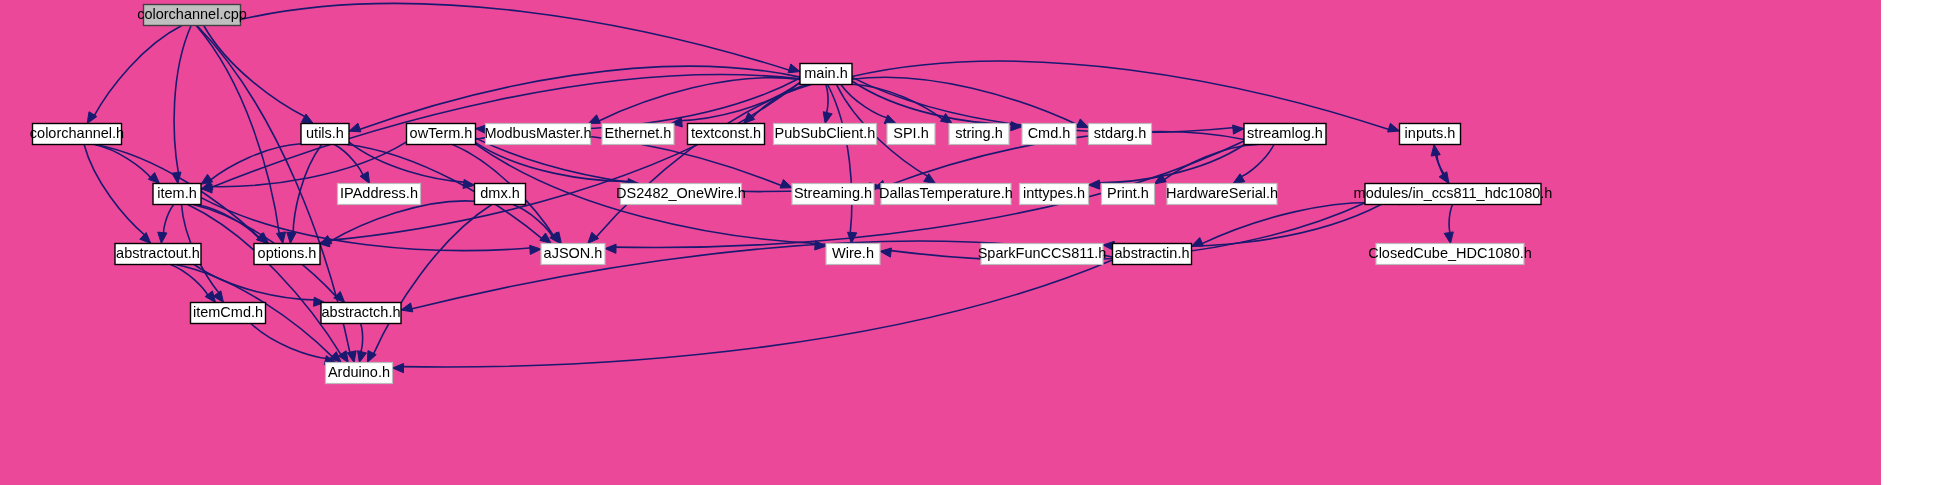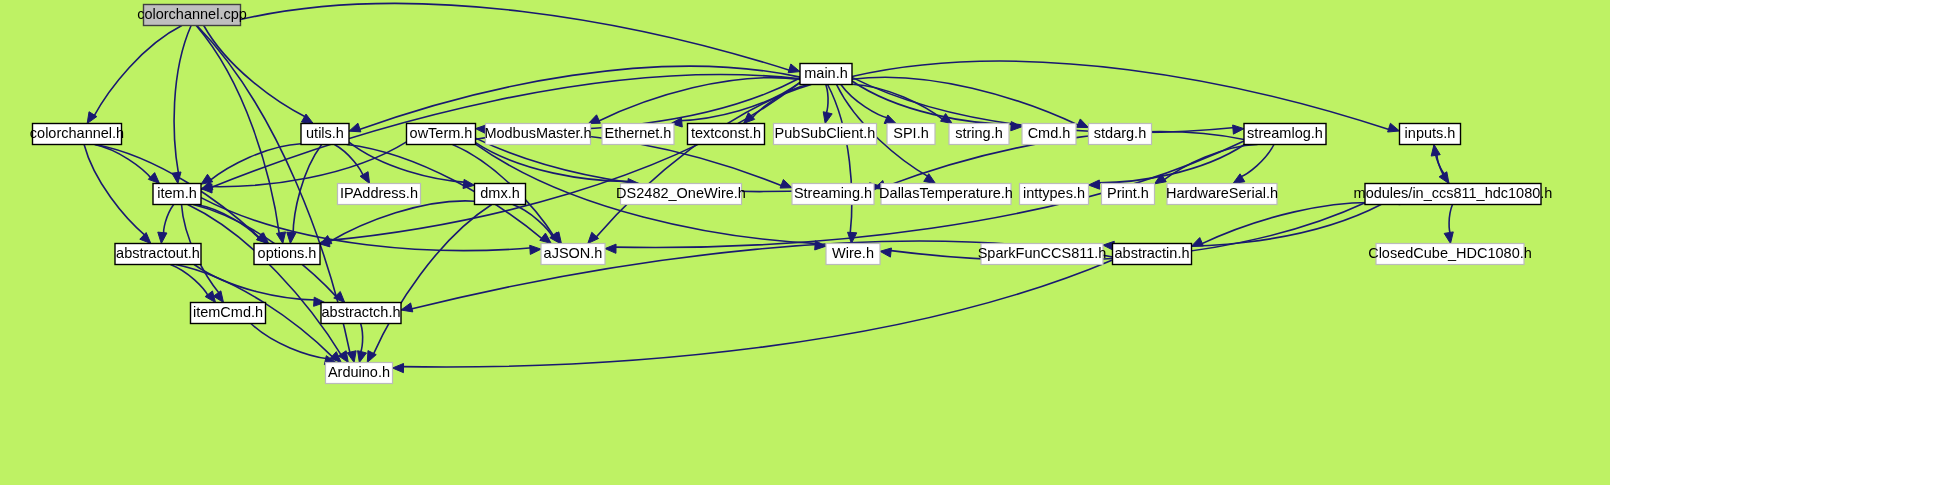--- a/index.html
+++ b/index.html
@@ -5,23 +5,23 @@
   html, body {
     margin: 0;
     padding: 0;
     background: #ffffff;
   }
   body {
     font-family: "Liberation Sans", sans-serif;
   }
   #graph-wrap {
     position: relative;
-    width: 1610px;
+    width: 1881px;
     height: 485px;
-    background: #bef264;
+    background: #ec4899;
     overflow: hidden;
   }
   svg#dep-graph {
     display: block;
     width: 1956px;
     height: 485px;
   }
   .edge-path {
     fill: none;
     stroke: #191970;

